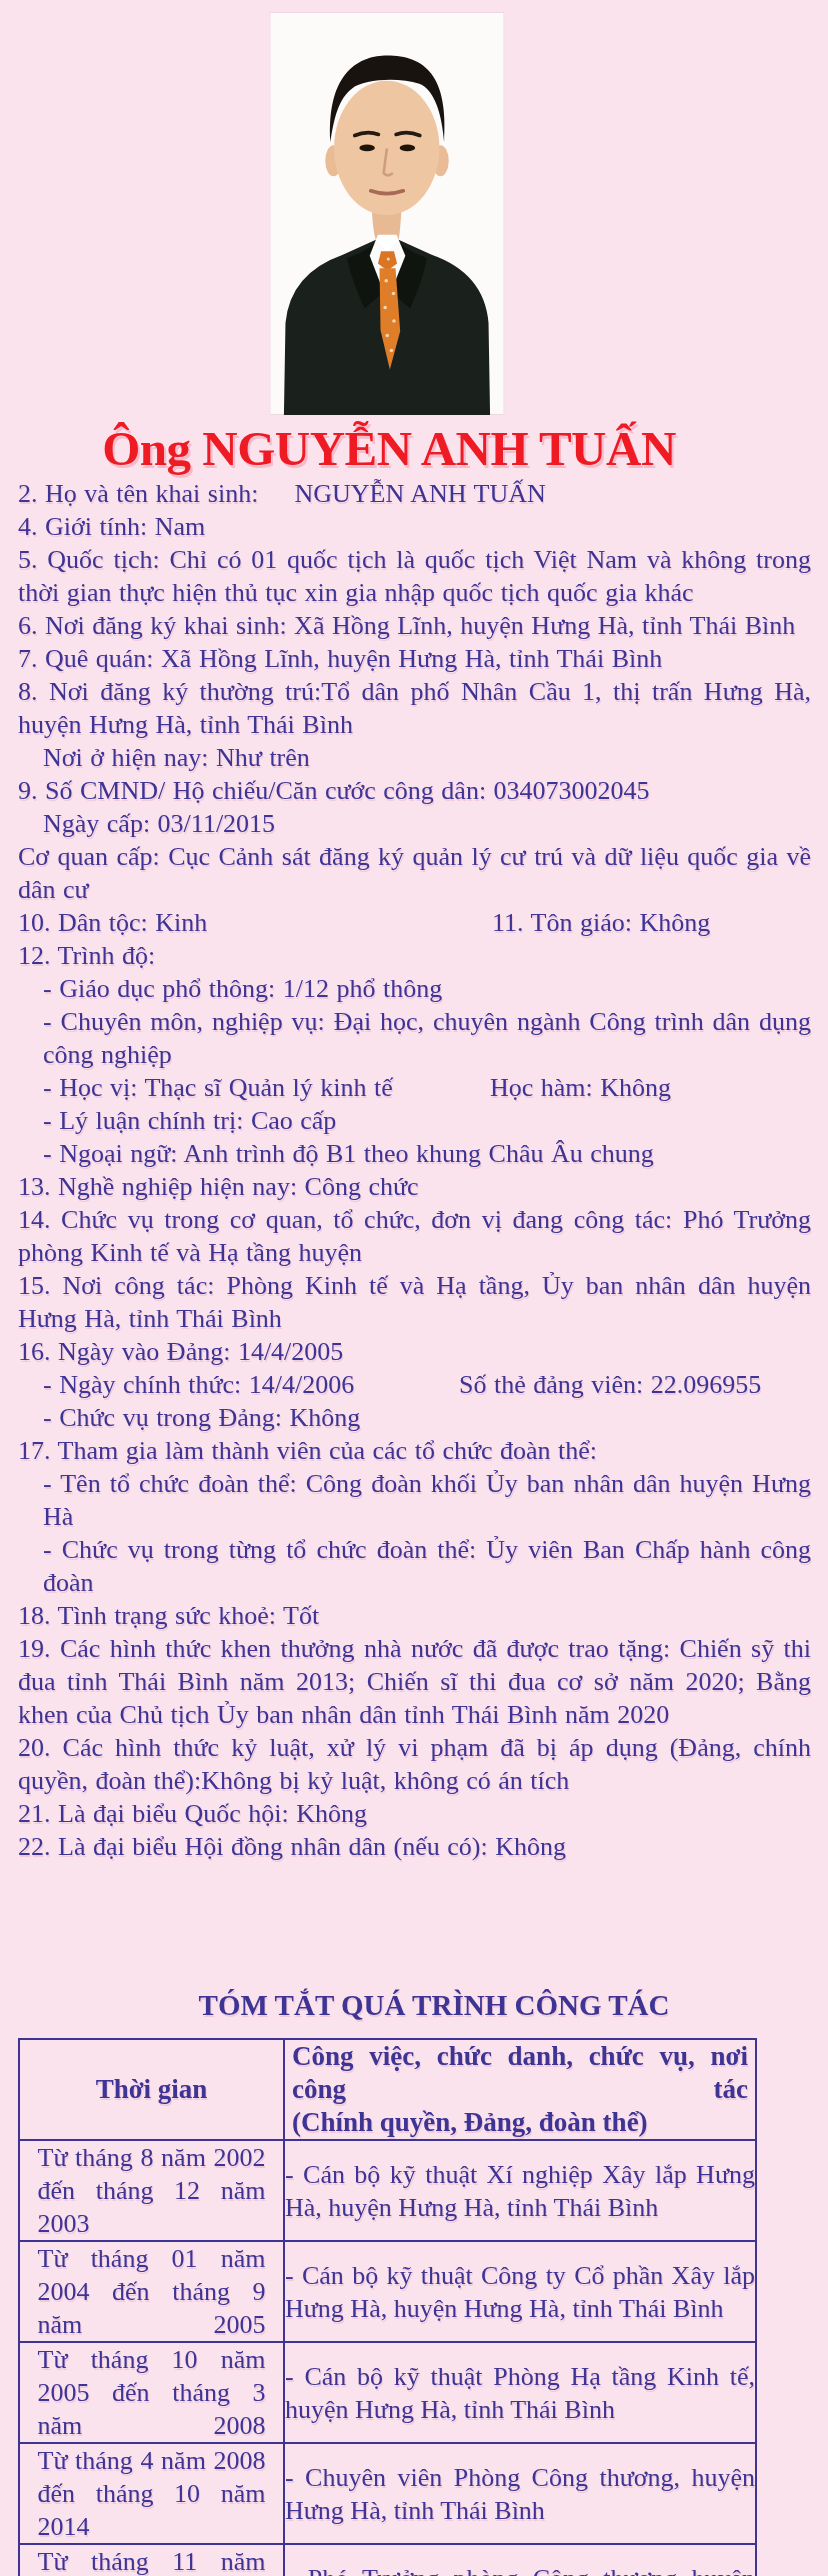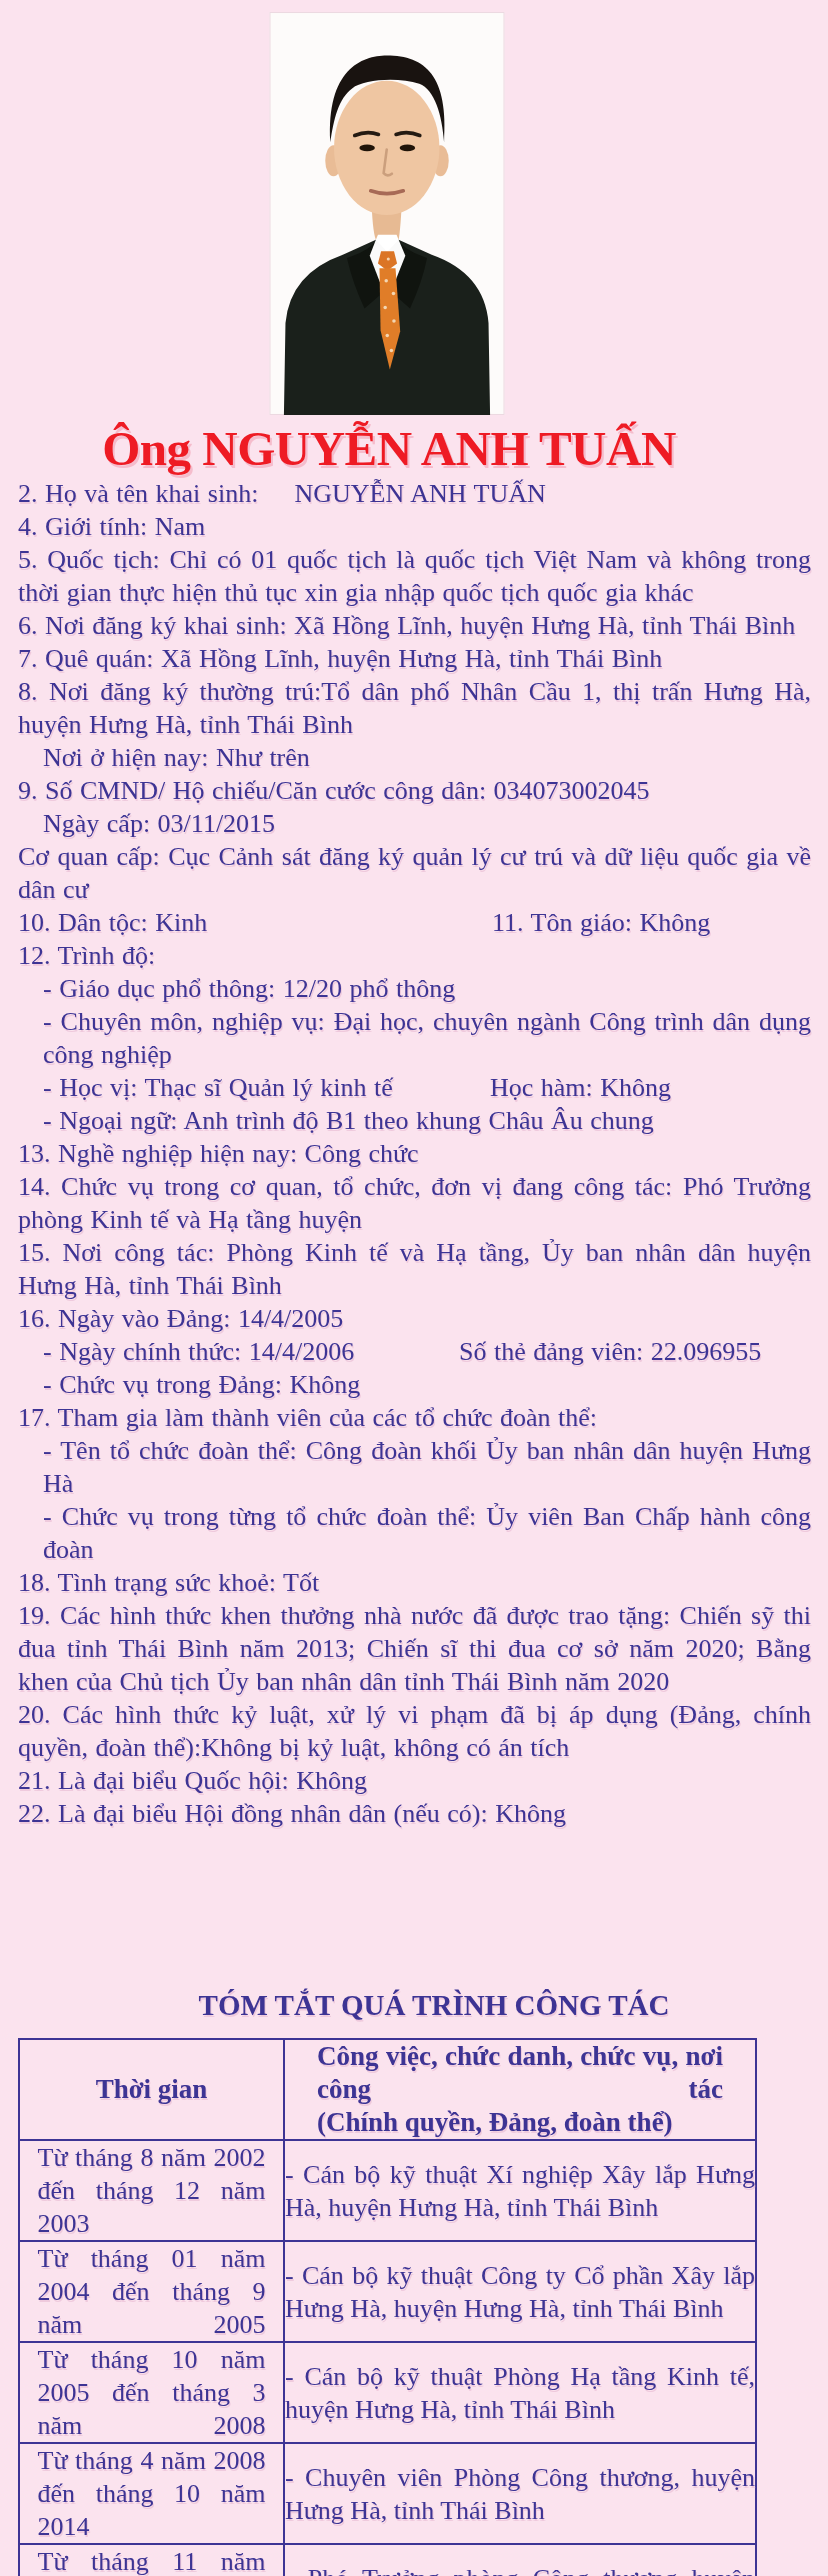--- a/index.html
+++ b/index.html
@@ -51,21 +51,21 @@
     position:absolute; top:2038px; left:18px; width:738px;
     table-layout:fixed; border-collapse:collapse;
     font-size:26px; line-height:33px;
     border:2.1px solid #3d3494; border-bottom:6.2px solid #3d3494;
     text-shadow:1px 1.5px 0 rgba(223,170,200,0.45);
   }
   table.career col.col-time { width:265px; }
   table.career col.col-desc { width:472px; }
   table.career th, table.career td { border:2.1px solid #3d3494; vertical-align:middle; }
   th.t-time-h { height:91px; text-align:center; font-weight:bold; font-size:27px; }
-  th.t-desc-h { padding:0 32px; font-weight:bold; font-size:27px;margin-left:45px; }
+  th.t-desc-h { padding:0 7px; font-weight:bold; font-size:27px;margin-left:45px; }
   th.t-desc-h .h-l1 { display:block; text-align:justify; text-align-last:justify; }
   th.t-desc-h .h-l2 { display:block; text-align:left; }
   tr.rrow td { height:96px; }
   td.t-time { padding:0 17.5px; text-align:justify; text-align-last:justify; }
   td.t-desc { padding:0 0; text-align:justify; position:relative;margin-left:15px; }
 </style>
 </head>
 <body>
 
 <div class="page">
@@ -129,26 +129,27 @@
     <div class="ln">8. Nơi đăng ký thường trú:Tổ dân phố Nhân Cầu 1, thị trấn Hưng Hà, huyện Hưng Hà, tỉnh Thái Bình</div>
     <div class="ln ind">Nơi ở hiện nay: Như trên</div>
     <div class="ln">9. Số CMND/ Hộ chiếu/Căn cước công dân: 034073002045</div>
     <div class="ln ind">Ngày cấp: 03/11/2015</div>
     <div class="ln">Cơ quan cấp: Cục Cảnh sát đăng ký quản lý cư trú và dữ liệu quốc gia về dân cư</div>
     <div class="ln dual">
         <span class="c1 w920">10. Dân tộc: Kinh</span>
         <span>11. Tôn giáo: Không</span>
       </div>
     <div class="ln">12. Trình độ:</div>
-    <div class="ln ind">- Giáo dục phổ thông: 12/20 phổ thông</div>
+    <div class="ln ind">- Giáo dục phổ thông: 1/12 phổ thông</div>
     <div class="ln ind">- Chuyên môn, nghiệp vụ: Đại học, chuyên ngành Công trình dân dụng công nghiệp</div>
     <div class="ln ind dual">
         <span class="c1 w867">- Học vị: Thạc sĩ Quản lý kinh tế</span>
         <span>Học hàm: Không</span>
       </div>
+    <div class="ln ind">- Lý luận chính trị: Cao cấp</div>
     <div class="ln ind">- Ngoại ngữ: Anh trình độ B1 theo khung Châu Âu chung</div>
     <div class="ln">13. Nghề nghiệp hiện nay: Công chức</div>
     <div class="ln">14. Chức vụ trong cơ quan, tổ chức, đơn vị đang công tác: Phó Trưởng phòng Kinh tế và Hạ tầng huyện</div>
     <div class="ln">15. Nơi công tác: Phòng Kinh tế và Hạ tầng, Ủy ban nhân dân huyện Hưng Hà, tỉnh Thái Bình</div>
     <div class="ln">16. Ngày vào Đảng: 14/4/2005</div>
     <div class="ln ind dual">
         <span class="c1 w807">- Ngày chính thức: 14/4/2006</span>
         <span>Số thẻ đảng viên: 22.096955</span>
       </div>
     <div class="ln ind">- Chức vụ trong Đảng: Không</div>

